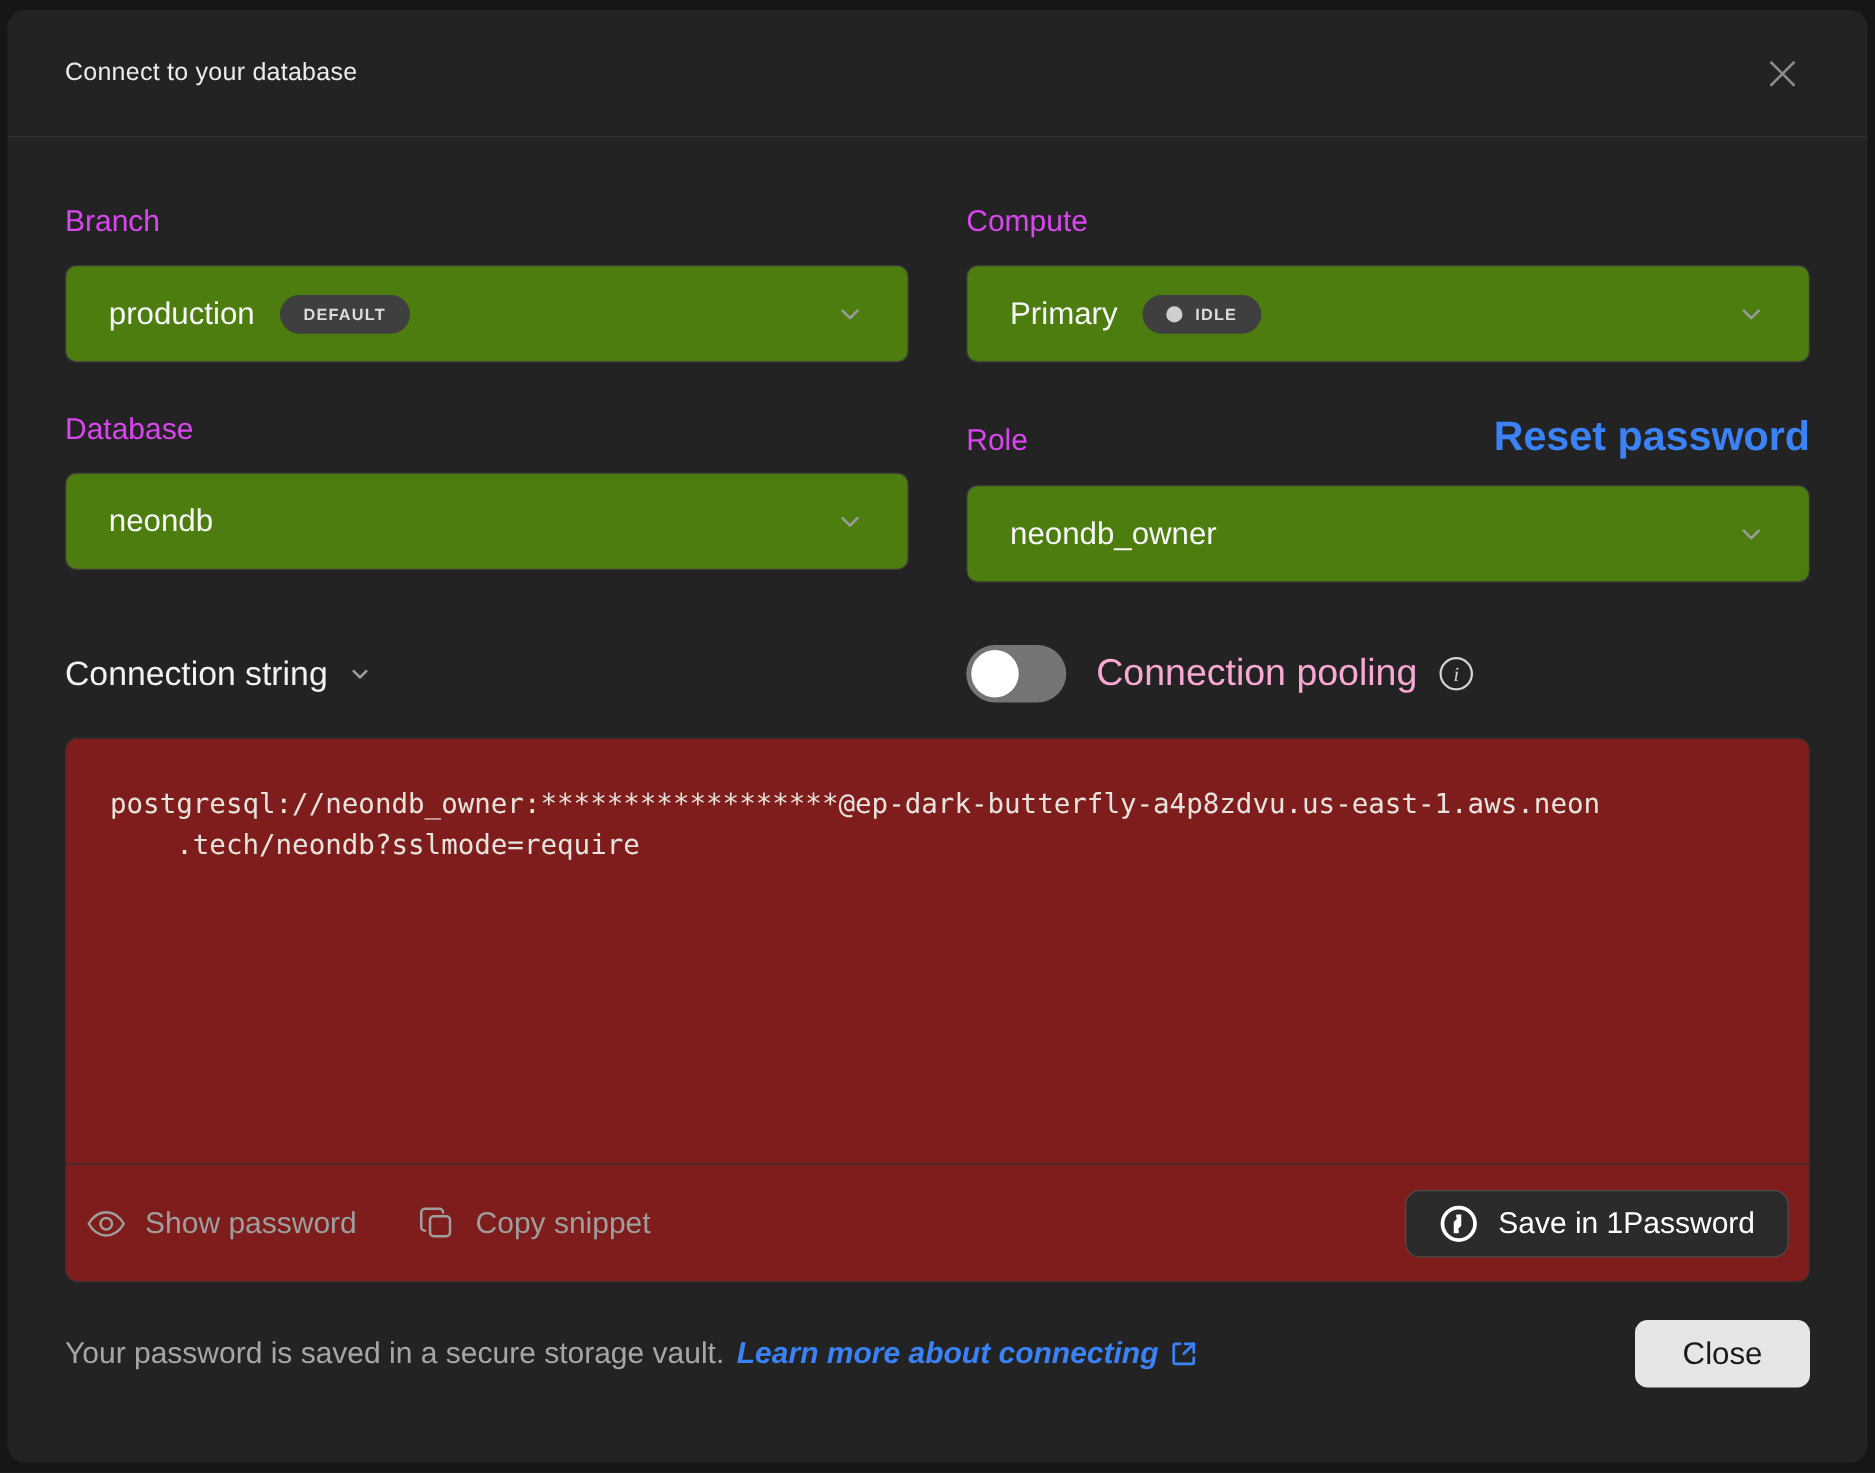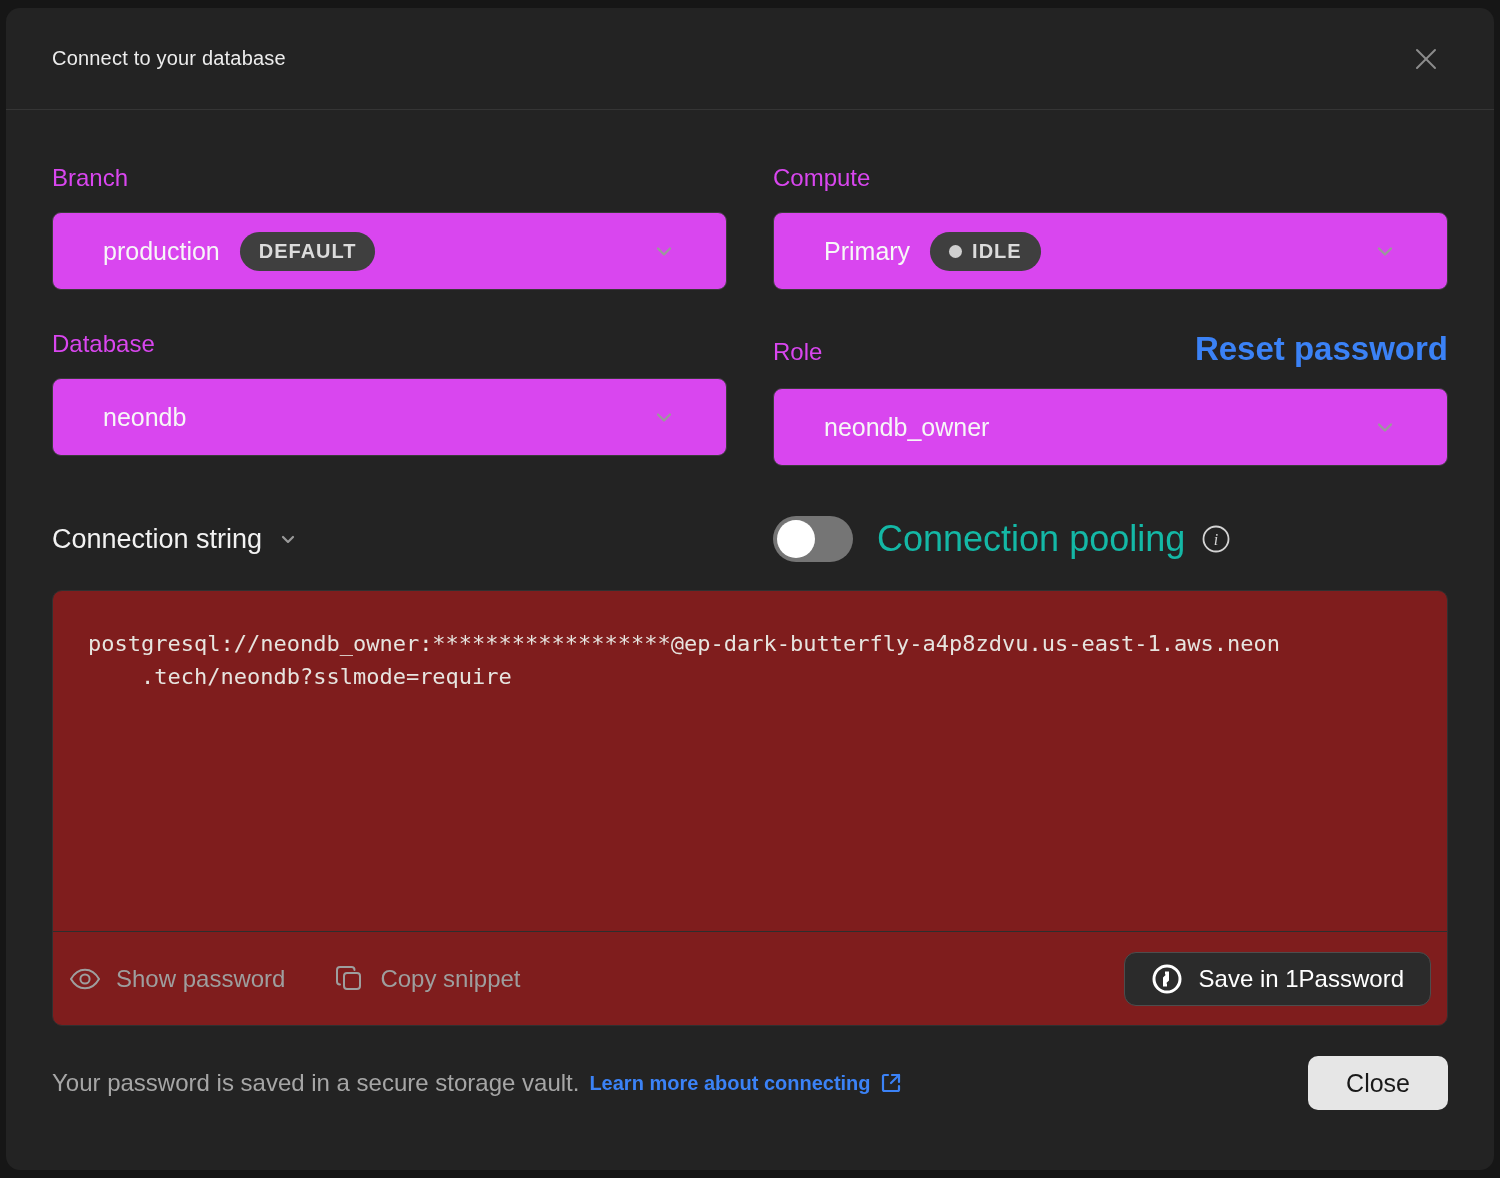--- a/index.html
+++ b/index.html
@@ -65,39 +65,39 @@
   }
   .link {
     color: #3b82f6;
     font-size: 33px;
     font-weight: 700;
     text-decoration: none;
     cursor: pointer;
   }
   .select-field {
     height: 78px;
-    background: #d946ef;
+    background: #4d7c0f;
     border: 1px solid #3a3a3a;
     border-radius: 9px;
     display: flex;
     align-items: center;
-    padding: 0 50px;
+    padding: 0 34px;
     cursor: pointer;
   }
   .select-value {
     font-size: 25px;
     color: #f7f7f7;
   }
   .badge {
     margin-left: 20px;
     background: #3f3f3f;
     color: #dcdcdc;
     border-radius: 999px;
     padding: 8px 19px;
-    font-size: 20px;
+    font-size: 13px;
     font-weight: 700;
     letter-spacing: 1px;
     display: inline-flex;
     align-items: center;
   }
   .badge .dot {
     width: 13px; height: 13px;
     background: #cfcfcf;
     border-radius: 50%;
     margin-right: 10px;
@@ -125,22 +125,22 @@
   }
   .toggle .knob {
     position: absolute;
     left: 4px; top: 4px;
     width: 38px; height: 38px;
     border-radius: 50%;
     background: #ffffff;
   }
   .pooling-label {
     margin-left: 24px;
-    font-size: 36px;
-    color: #14b8a6;
+    font-size: 30px;
+    color: #f9a8d4;
   }
   .info-icon { margin-left: 16px; display: inline-flex; }
 
   .code-panel {
     margin-top: 28px;
     height: 436px;
     background: #7f1d1d;
     border: 1px solid #303030;
     border-radius: 10px;
     display: flex;
@@ -202,21 +202,22 @@
     font-size: 24px;
     color: #a6a6a6;
     display: flex;
     align-items: center;
   }
   .footer-link {
     margin-left: 10px;
     display: inline-flex;
     align-items: center;
     gap: 8px;
-    font-size: 20px;
+    font-size: 24px;
+    font-style: italic;
   }
   .close-footer-btn {
     margin-left: auto;
     height: 54px;
     padding: 0 38px;
     background: #e6e6e6;
     border: none;
     border-radius: 10px;
     color: #191919;
     font-size: 25px;

